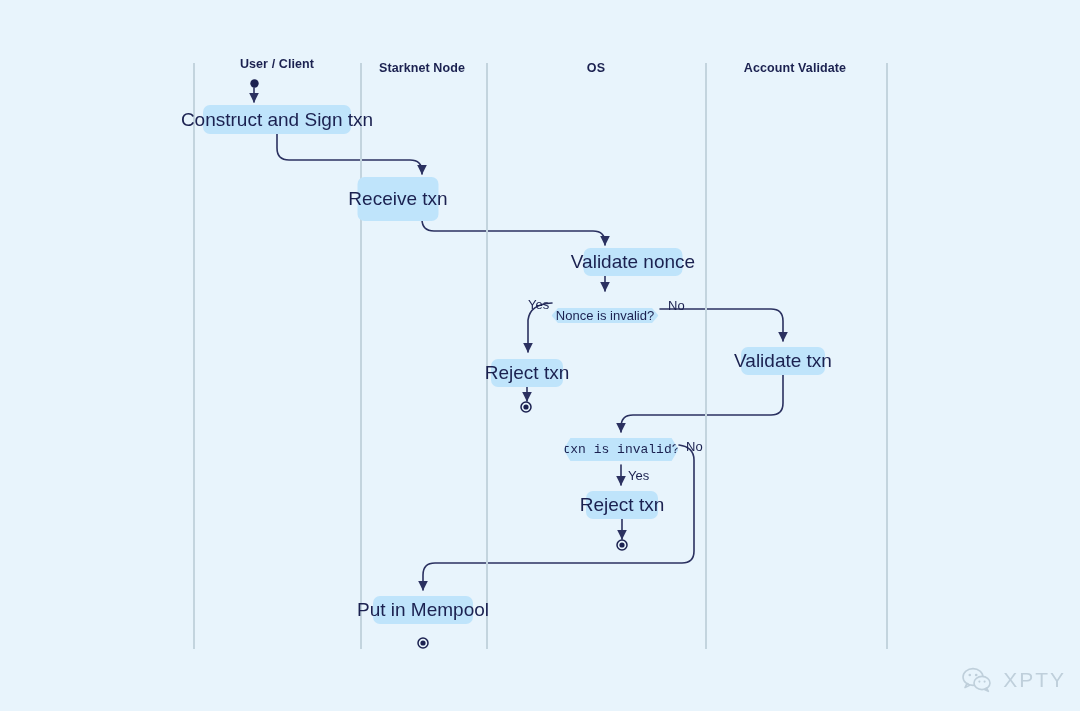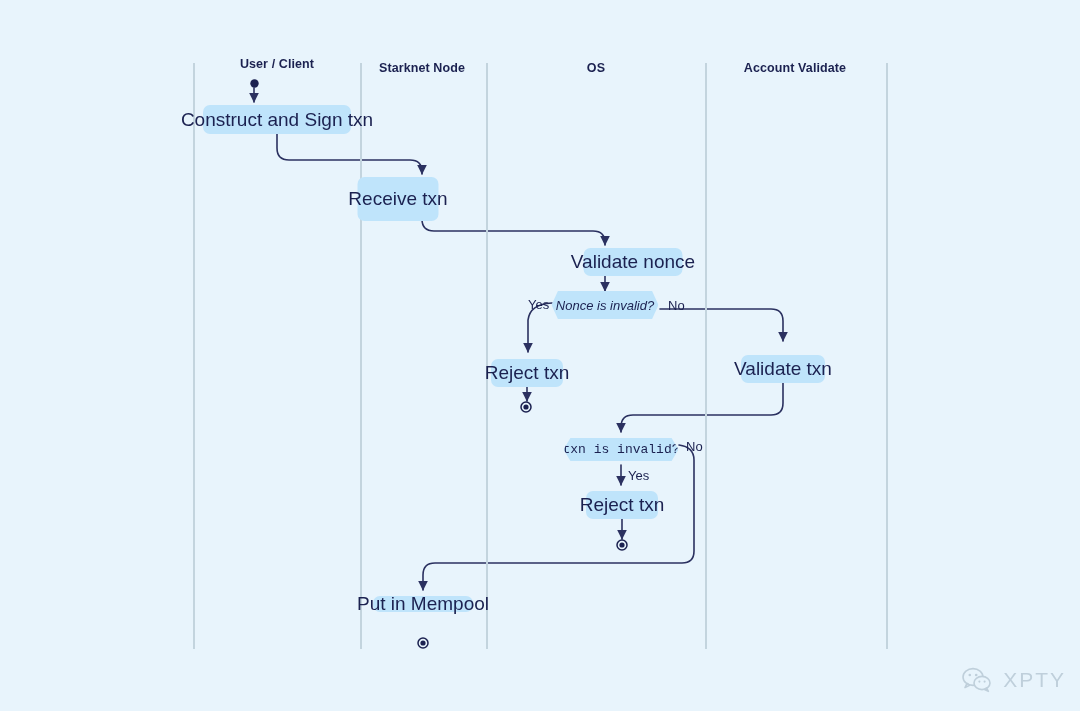--- a/index.html
+++ b/index.html
@@ -144,26 +144,26 @@
   <circle cx="7" cy="7" r="2.6" fill="#1b2150"></circle>
 </svg>
 <svg style="position:absolute; left:416px; top:636px;" width="14" height="14" viewBox="0 0 14 14">
   <circle cx="7" cy="7" r="5" fill="none" stroke="#1b2150" stroke-width="1.5"></circle>
   <circle cx="7" cy="7" r="2.6" fill="#1b2150"></circle>
 </svg>
 
 <div class="node" style="left:277px; top:105px; width:148px; height:29px;">Construct and Sign txn</div>
 <div class="node" style="left:398px; top:177px; width:81px; height:44px;">Receive txn</div>
 <div class="node" style="left:605px; top:248px; width:99px; height:28px;margin-left:28px;">Validate nonce</div>
-<div class="decision" style="left:605px; top:291px; width:107px; height:28px;font-style:italic;">Nonce is invalid?</div>
+<div class="decision" style="left:605px; top:308px; width:107px; height:15px;">Nonce is invalid?</div>
 <div class="node" style="left:527px; top:359px; width:72px; height:28px;">Reject txn</div>
-<div class="node" style="left:783px; top:347px; width:84px; height:28px;margin-top:8px;">Validate txn</div>
+<div class="node" style="left:783px; top:347px; width:84px; height:28px;">Validate txn</div>
 <div class="decision" style="left:621px; top:438px; width:115px; height:23px;font-family:Liberation Mono, monospace;">txn is invalid?</div>
 <div class="node" style="left:622px; top:491px; width:72px; height:28px;">Reject txn</div>
-<div class="node" style="left:423px; top:596px; width:100px; height:16px;">Put in Mempool</div>
+<div class="node" style="left:423px; top:596px; width:100px; height:28px;">Put in Mempool</div>
 
 <div class="edge-label" style="left:528px; top:297px;">Yes</div>
 <div class="edge-label" style="left:668px; top:298px;">No</div>
 <div class="edge-label" style="left:628px; top:468px;">Yes</div>
 <div class="edge-label" style="left:686px; top:439px;">No</div>
 
 <div class="watermark">
   <svg width="30" height="26" viewBox="0 0 30 26">
     <ellipse cx="11" cy="10" rx="10" ry="8.4" fill="none" stroke="#8ea4b4" stroke-width="1.6"></ellipse>
     <path d="M5,16.4 L3,20.6 L7.6,18.2 Z" fill="none" stroke="#8ea4b4" stroke-width="1.6" stroke-linejoin="round"></path>

